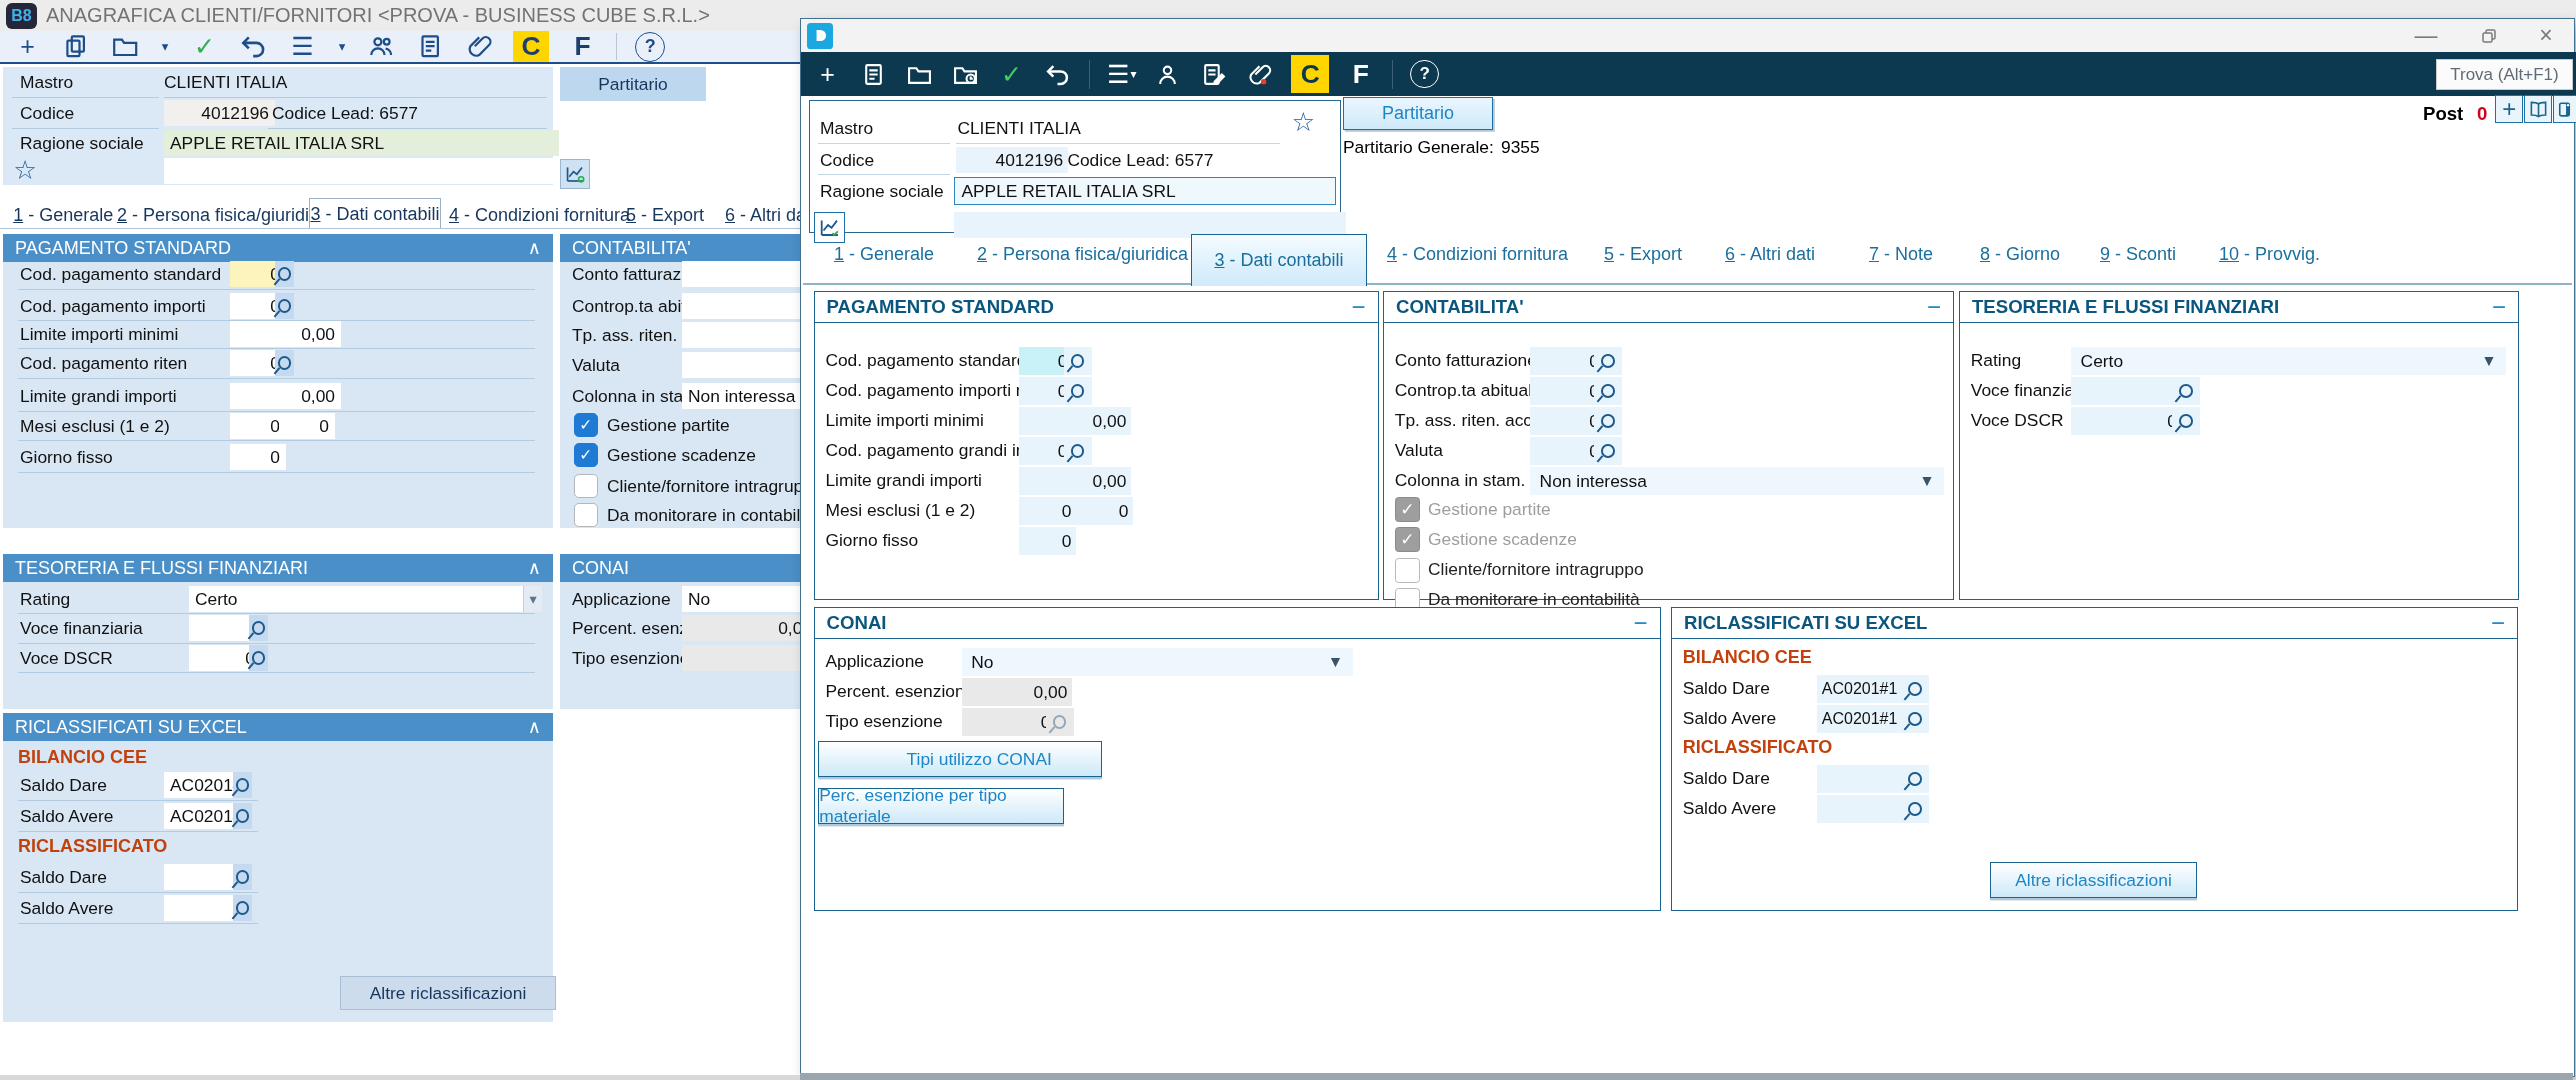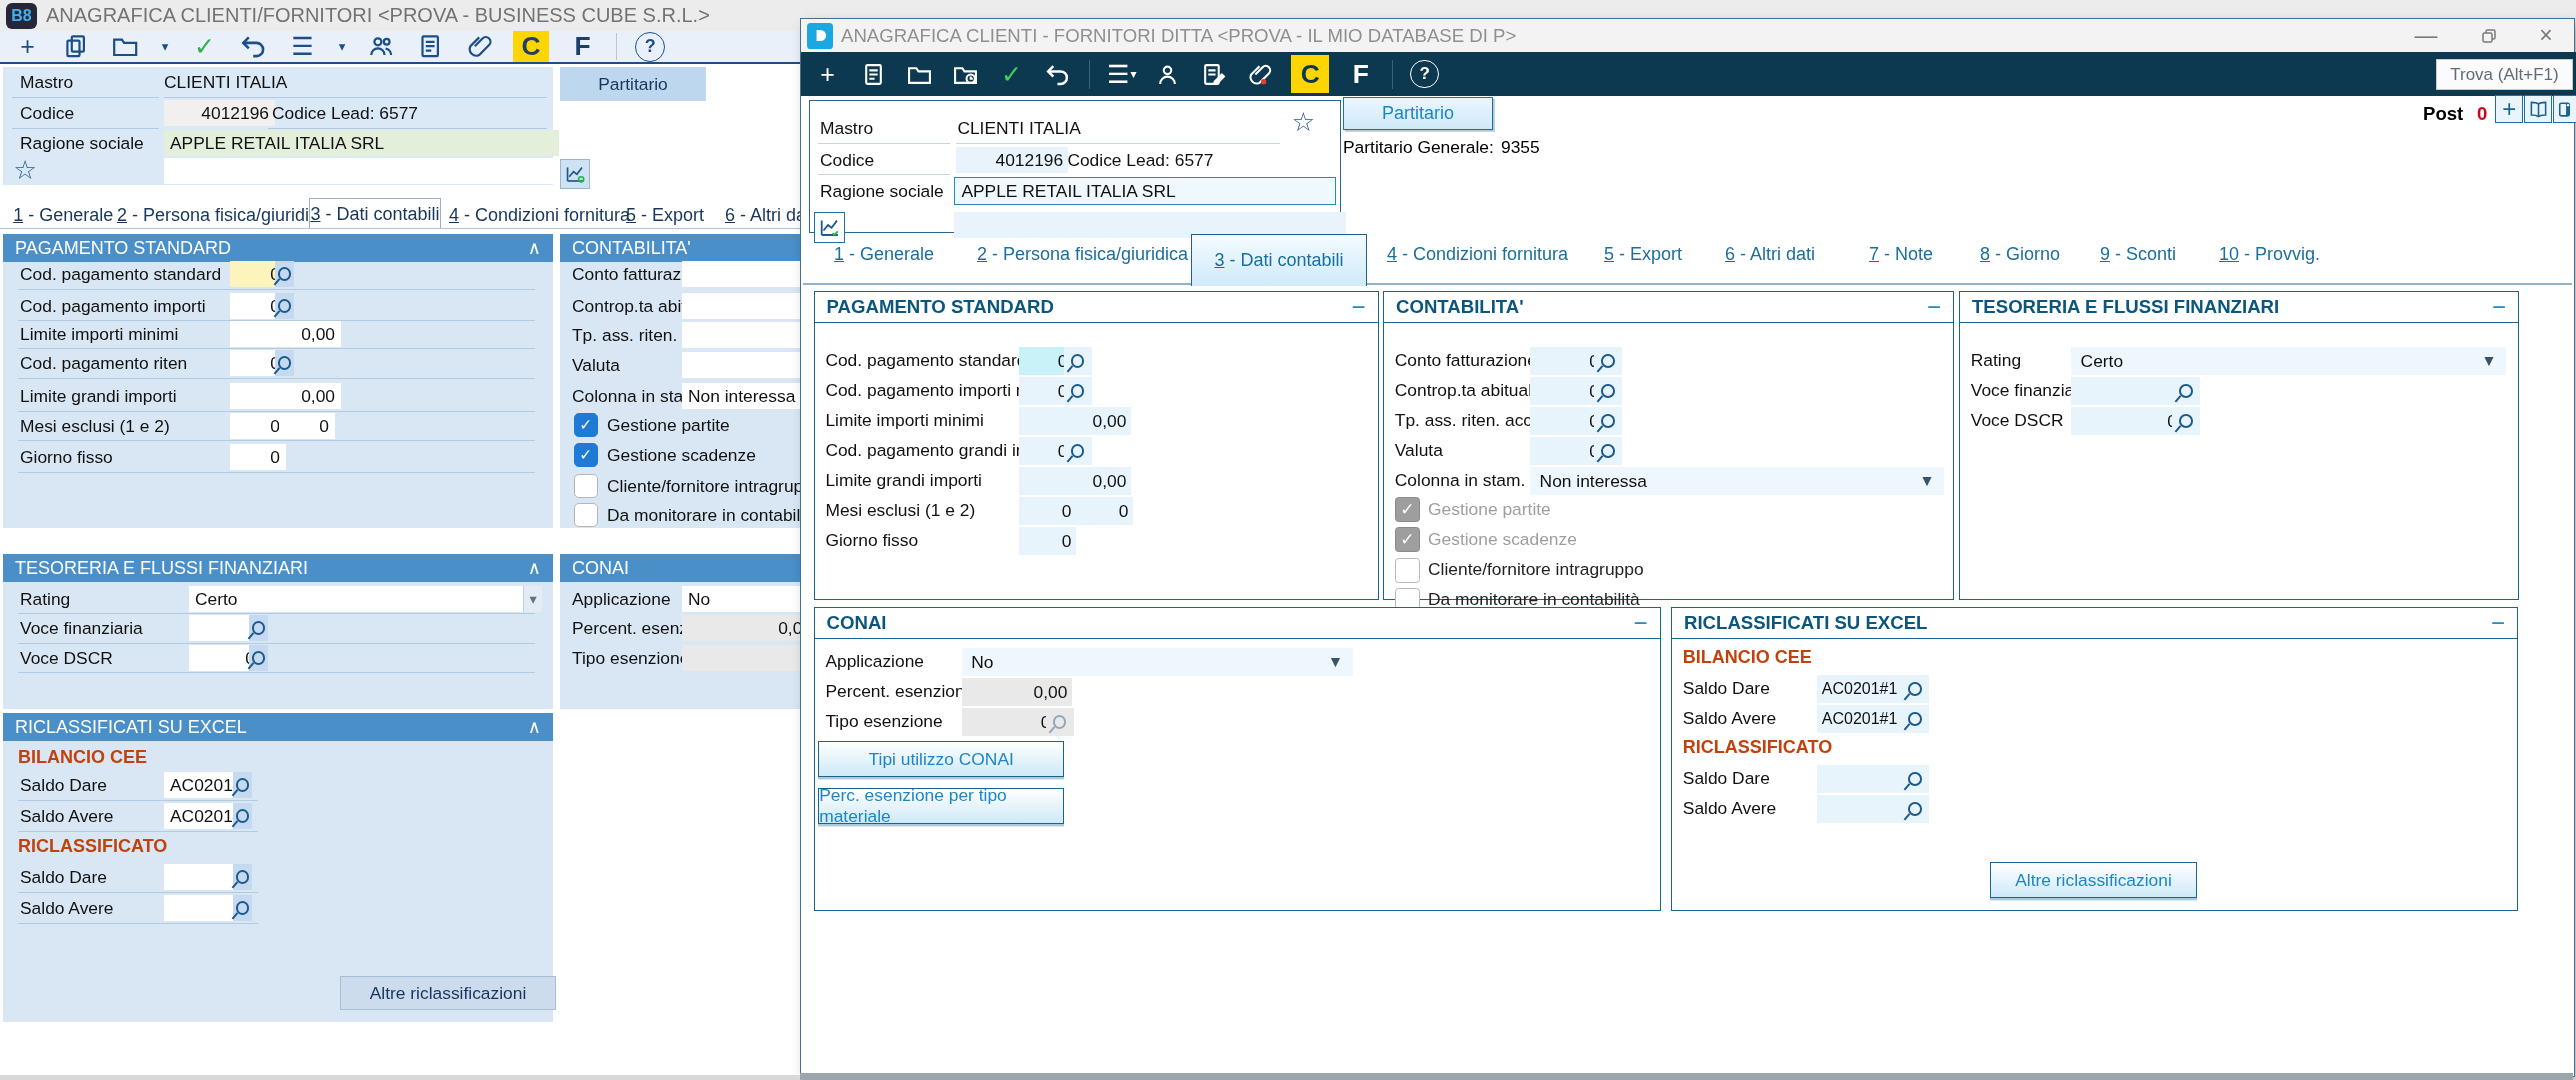--- a/index.html
+++ b/index.html
@@ -332,21 +332,20 @@
   <div class="abs l-altre">Altre riclassificazioni</div>
 
   <div class="abs rwin">
     <div class="abs r-titlebar"></div>
     <div class="abs r-logo">
         <svg width="19" height="19" viewBox="0 0 24 24">
           <rect x="3" y="3" width="18" height="18" rx="3" fill="#1ba7e0"></rect>
           <path d="M7 5v14h5a7 7 0 0 0 0-14z" fill="#ffffff"></path>
         </svg>
       </div>
-    <div class="abs r-title">ANAGRAFICA CLIENTI - FORNITORI DITTA &lt;PROVA - IL MIO DATABASE DI P&gt;</div>
     <div class="winbtn" style="left:1598px;">—</div>
     <div class="winbtn" style="left:1661px;">
         <svg width="18" height="18" viewBox="0 0 24 24" fill="none" stroke="#7a7a7a" stroke-width="2">
           <rect x="8" y="4" width="12" height="12" rx="2"></rect>
           <rect x="4" y="8" width="12" height="12" rx="2" fill="#f3f3f3"></rect>
         </svg>
       </div>
     <div class="winbtn" style="left:1718px;">×</div>
 
     <div class="abs r-toolbar">
@@ -585,21 +584,21 @@
           <span>No</span>
           <span class="arr">▼</span>
         </div>
       <span class="r-lab" style="left:10.8px;top:70px;">Percent. esenzione</span>
       <div class="rfield grey" style="left:147px;top:70px;width:101px;">0,00</div>
       <span class="r-lab" style="left:10.8px;top:100px;">Tipo esenzione</span>
       <div class="rfield grey" style="left:147px;top:100px;width:84px;">0</div>
       <div class="rmagpad" style="left:231px;top:100px;background:#e9e9e9;">
           <span class="mag faded"></span>
         </div>
-      <div class="rbutton" style="left:3.6px;top:133px;width:244px;height:34px;">Tipi utilizzo CONAI</div>
+      <div class="rbutton" style="left:3.6px;top:133px;width:244px;height:34px;padding-left:38px;">Tipi utilizzo CONAI</div>
       <div class="rbutton" style="left:3.6px;top:180px;width:244px;height:34px;">Perc. esenzione per tipo materiale</div>
     </div>
 
     <div class="rpanel" style="left:870px;top:588px;width:845px;height:302px;">
       <div class="rphead">
           <span>RICLASSIFICATI SU EXCEL</span>
           <span class="minus">−</span>
         </div>
       <span class="sect-h" style="left:10.8px;top:37px;">BILANCIO CEE</span>
       <span class="r-lab" style="left:10.8px;top:67px;">Saldo Dare</span>

